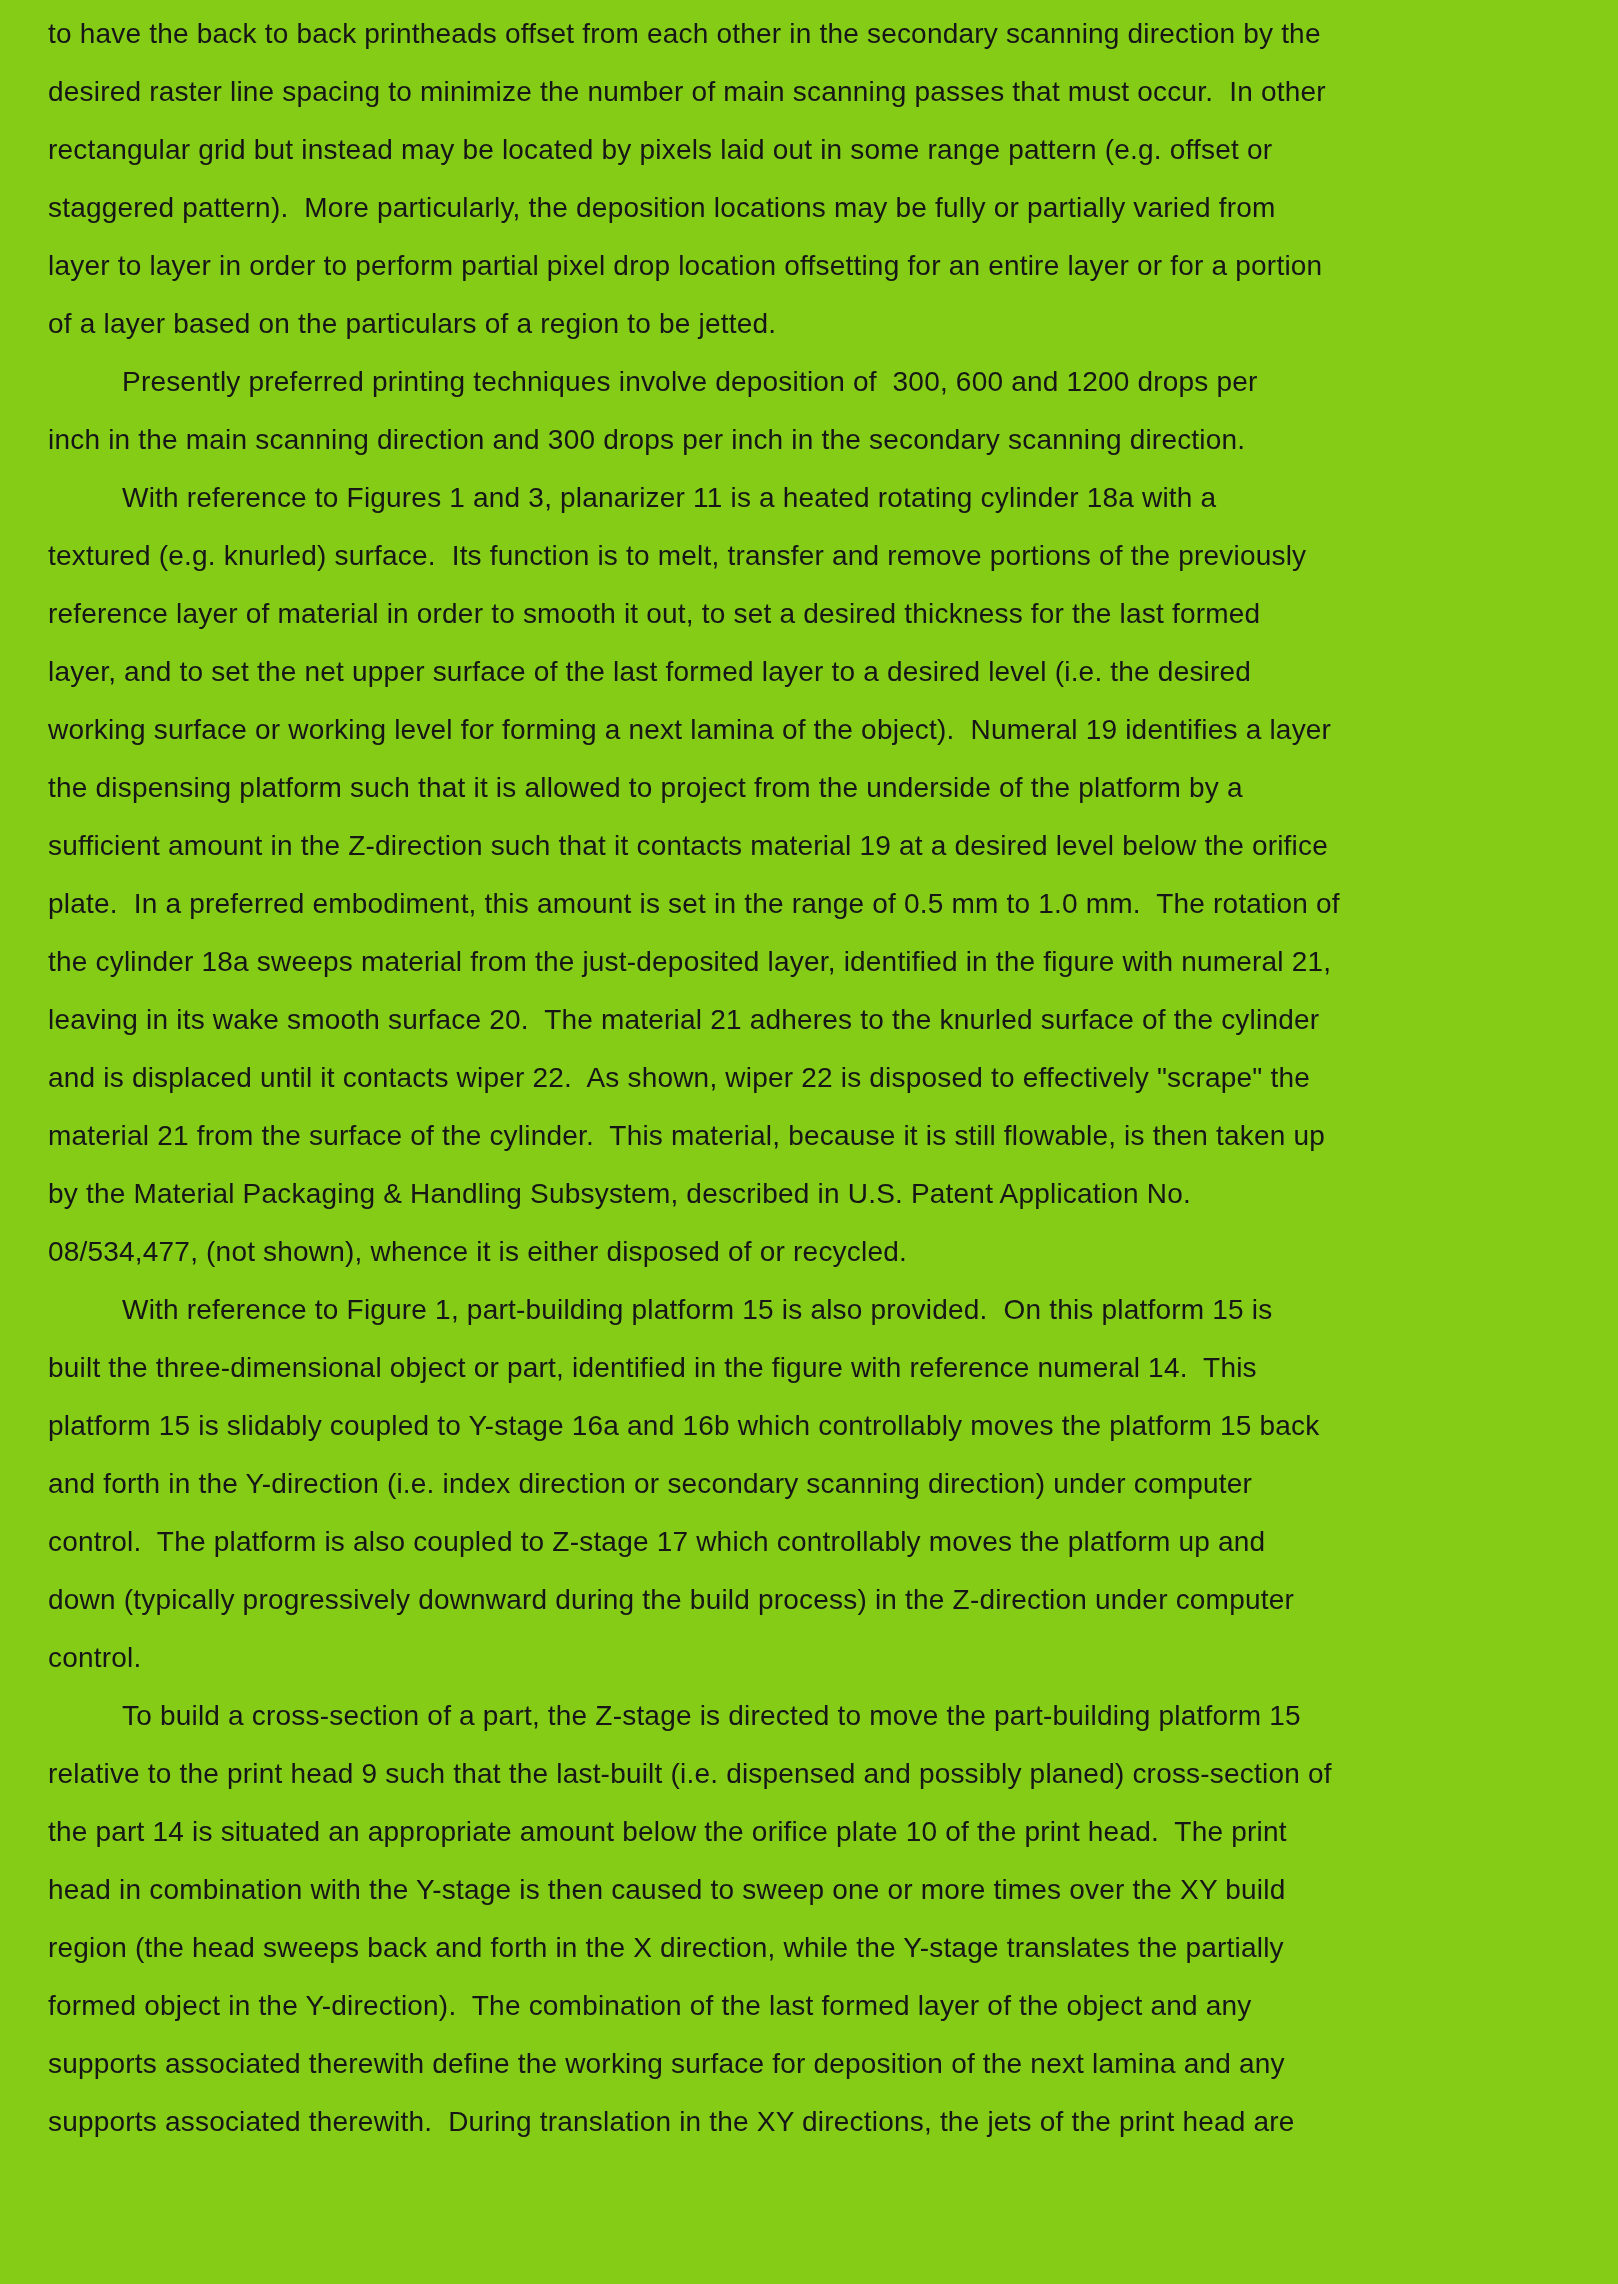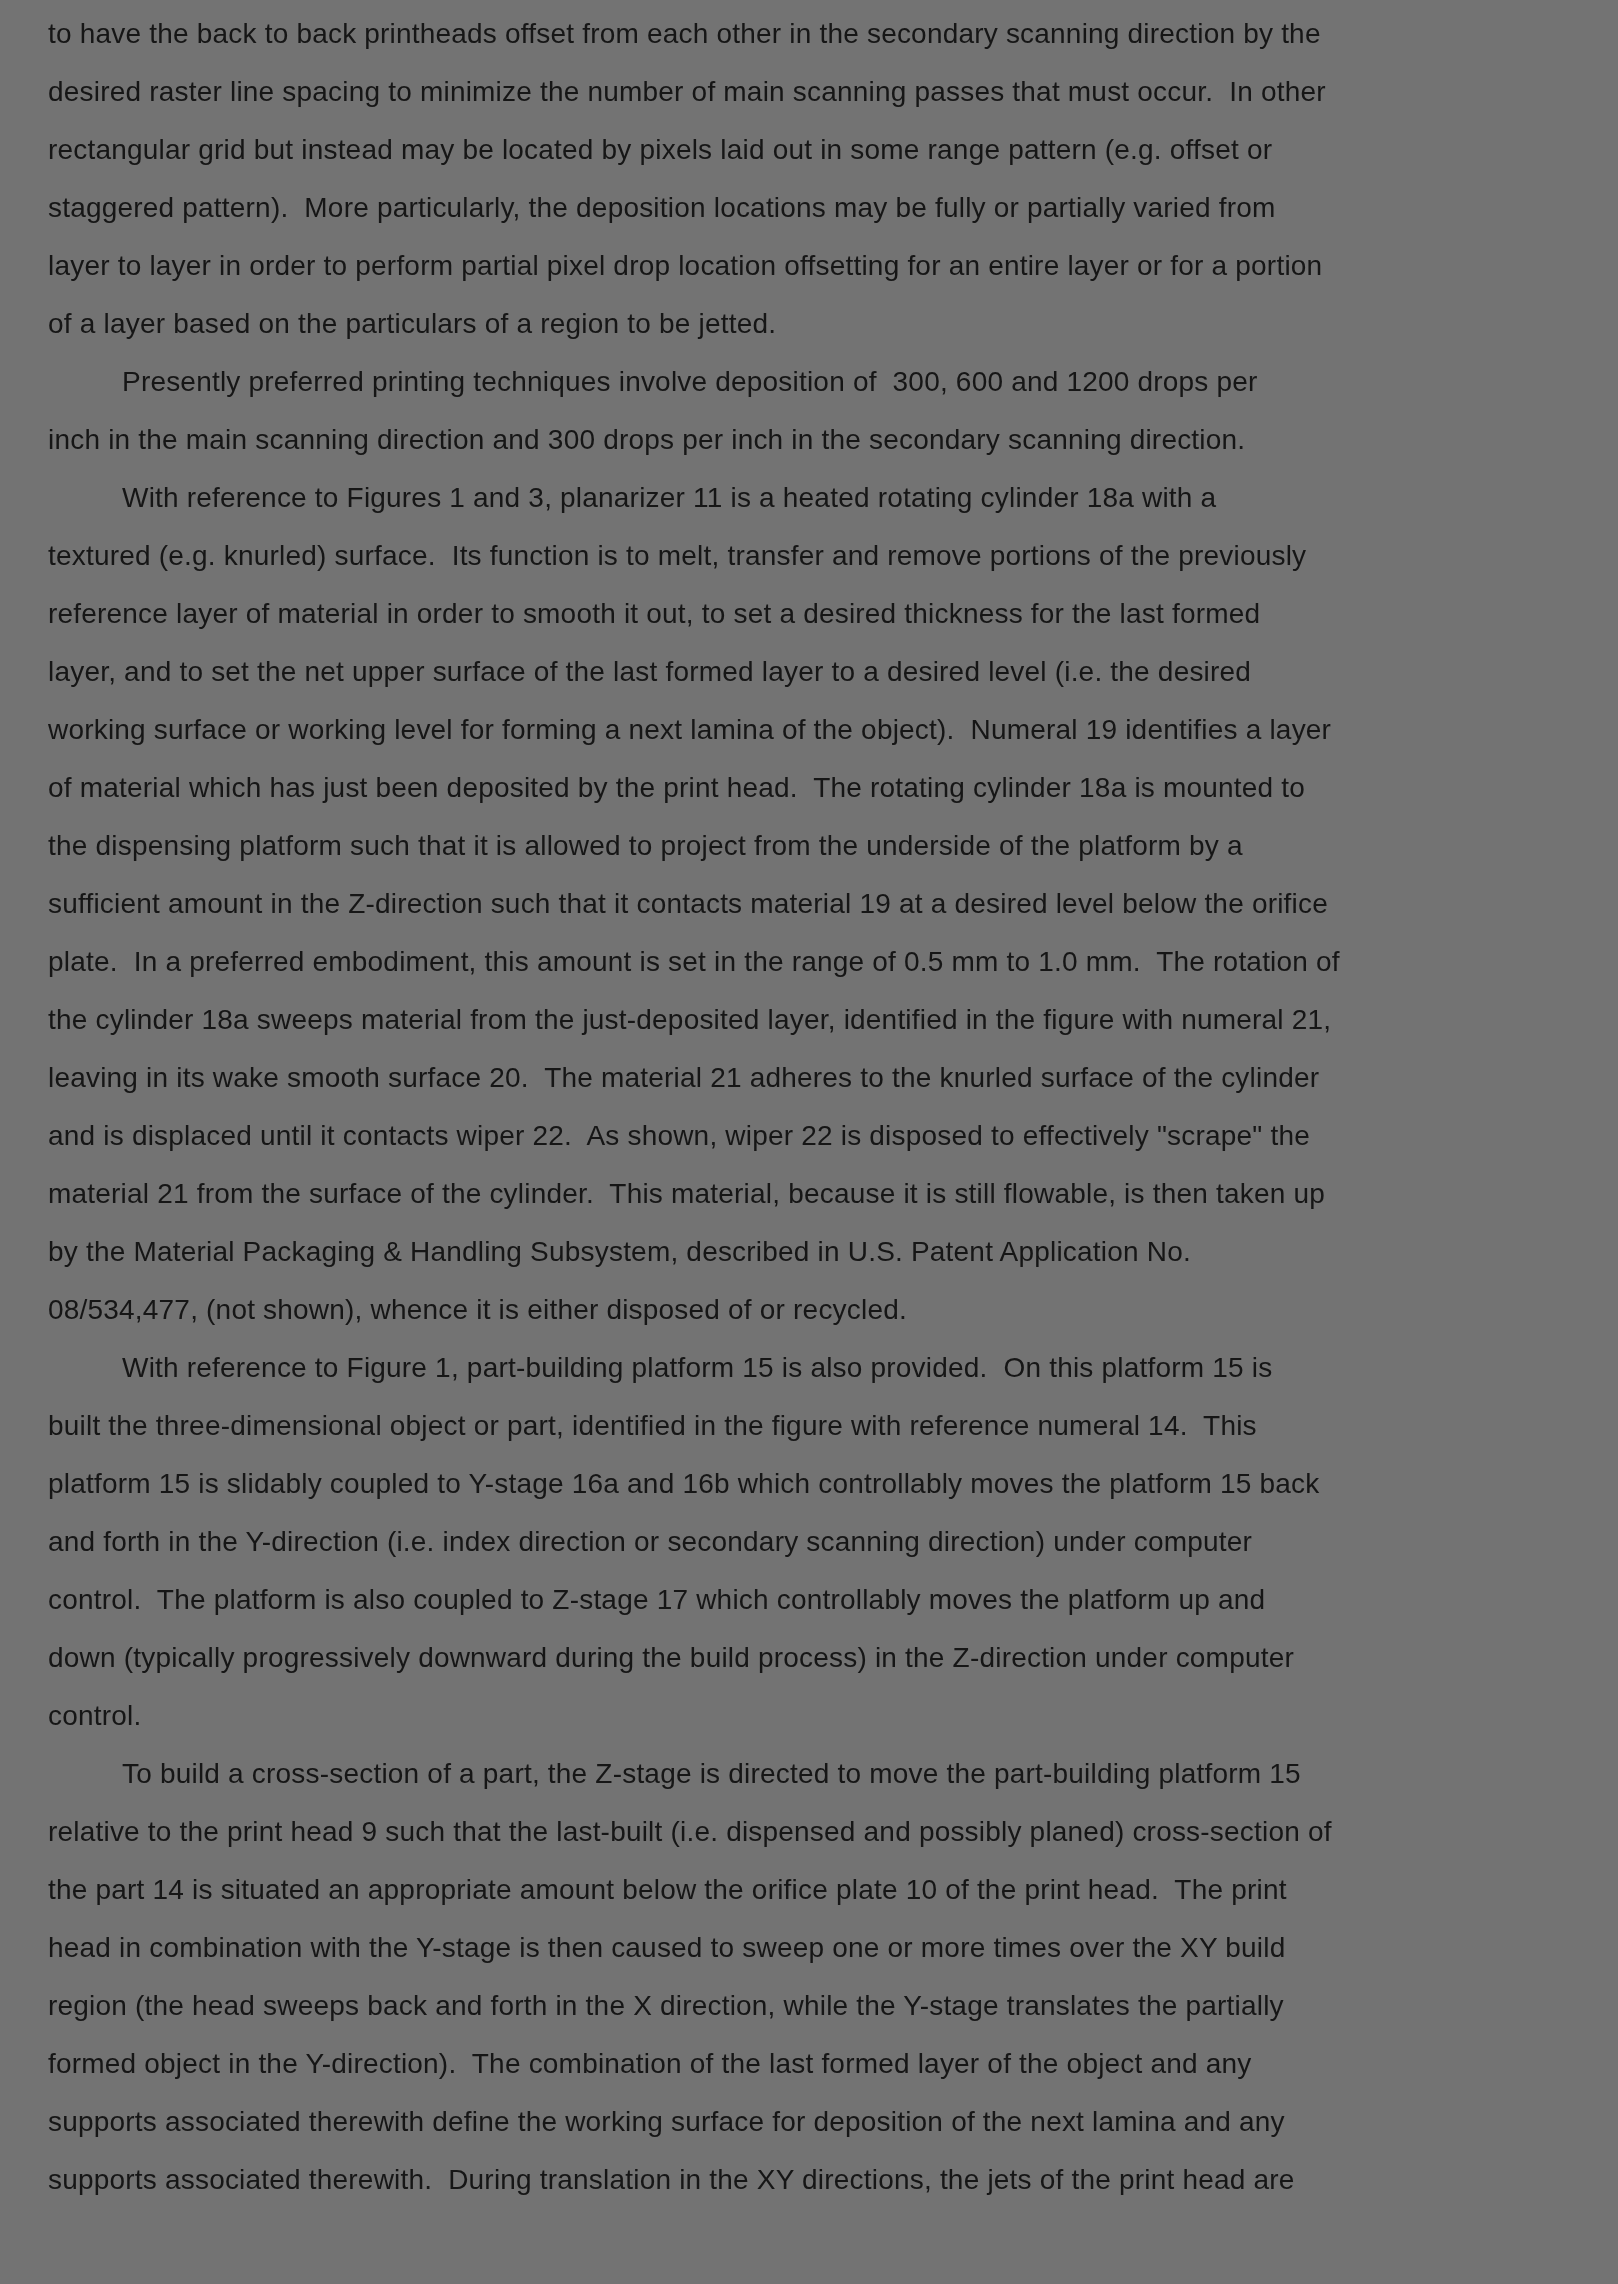--- a/index.html
+++ b/index.html
@@ -39,41 +39,40 @@
     display: block;
     white-space: pre;
   }
   .para.indent .line:first-child {
     padding-left: 74px;
   }
 </style>
 </head>
 <body>
 
-<div class="sheet" style="background: #737373;">
+<div class="sheet" style="background: #84cc16;">
   <div class="textblock" id="textblock" style="color: rgb(22, 22, 22);">
       <p class="para">
         <span class="line">to have the back to back printheads offset from each other in the secondary scanning direction by the</span>
         <span class="line">desired raster line spacing to minimize the number of main scanning passes that must occur.  In other</span>
         <span class="line">rectangular grid but instead may be located by pixels laid out in some range pattern (e.g. offset or</span>
         <span class="line">staggered pattern).  More particularly, the deposition locations may be fully or partially varied from</span>
         <span class="line">layer to layer in order to perform partial pixel drop location offsetting for an entire layer or for a portion</span>
         <span class="line">of a layer based on the particulars of a region to be jetted.</span>
       </p>
       <p class="para indent">
         <span class="line">Presently preferred printing techniques involve deposition of  300, 600 and 1200 drops per</span>
         <span class="line">inch in the main scanning direction and 300 drops per inch in the secondary scanning direction.</span>
       </p>
       <p class="para indent">
         <span class="line">With reference to Figures 1 and 3, planarizer 11 is a heated rotating cylinder 18a with a</span>
         <span class="line">textured (e.g. knurled) surface.  Its function is to melt, transfer and remove portions of the previously</span>
         <span class="line">reference layer of material in order to smooth it out, to set a desired thickness for the last formed</span>
         <span class="line">layer, and to set the net upper surface of the last formed layer to a desired level (i.e. the desired</span>
         <span class="line">working surface or working level for forming a next lamina of the object).  Numeral 19 identifies a layer</span>
-        <span class="line">of material which has just been deposited by the print head.  The rotating cylinder 18a is mounted to</span>
         <span class="line">the dispensing platform such that it is allowed to project from the underside of the platform by a</span>
         <span class="line">sufficient amount in the Z-direction such that it contacts material 19 at a desired level below the orifice</span>
         <span class="line">plate.  In a preferred embodiment, this amount is set in the range of 0.5 mm to 1.0 mm.  The rotation of</span>
         <span class="line">the cylinder 18a sweeps material from the just-deposited layer, identified in the figure with numeral 21,</span>
         <span class="line">leaving in its wake smooth surface 20.  The material 21 adheres to the knurled surface of the cylinder</span>
         <span class="line">and is displaced until it contacts wiper 22.  As shown, wiper 22 is disposed to effectively "scrape" the</span>
         <span class="line">material 21 from the surface of the cylinder.  This material, because it is still flowable, is then taken up</span>
         <span class="line">by the Material Packaging &amp; Handling Subsystem, described in U.S. Patent Application No.</span>
         <span class="line">08/534,477, (not shown), whence it is either disposed of or recycled.</span>
       </p>

